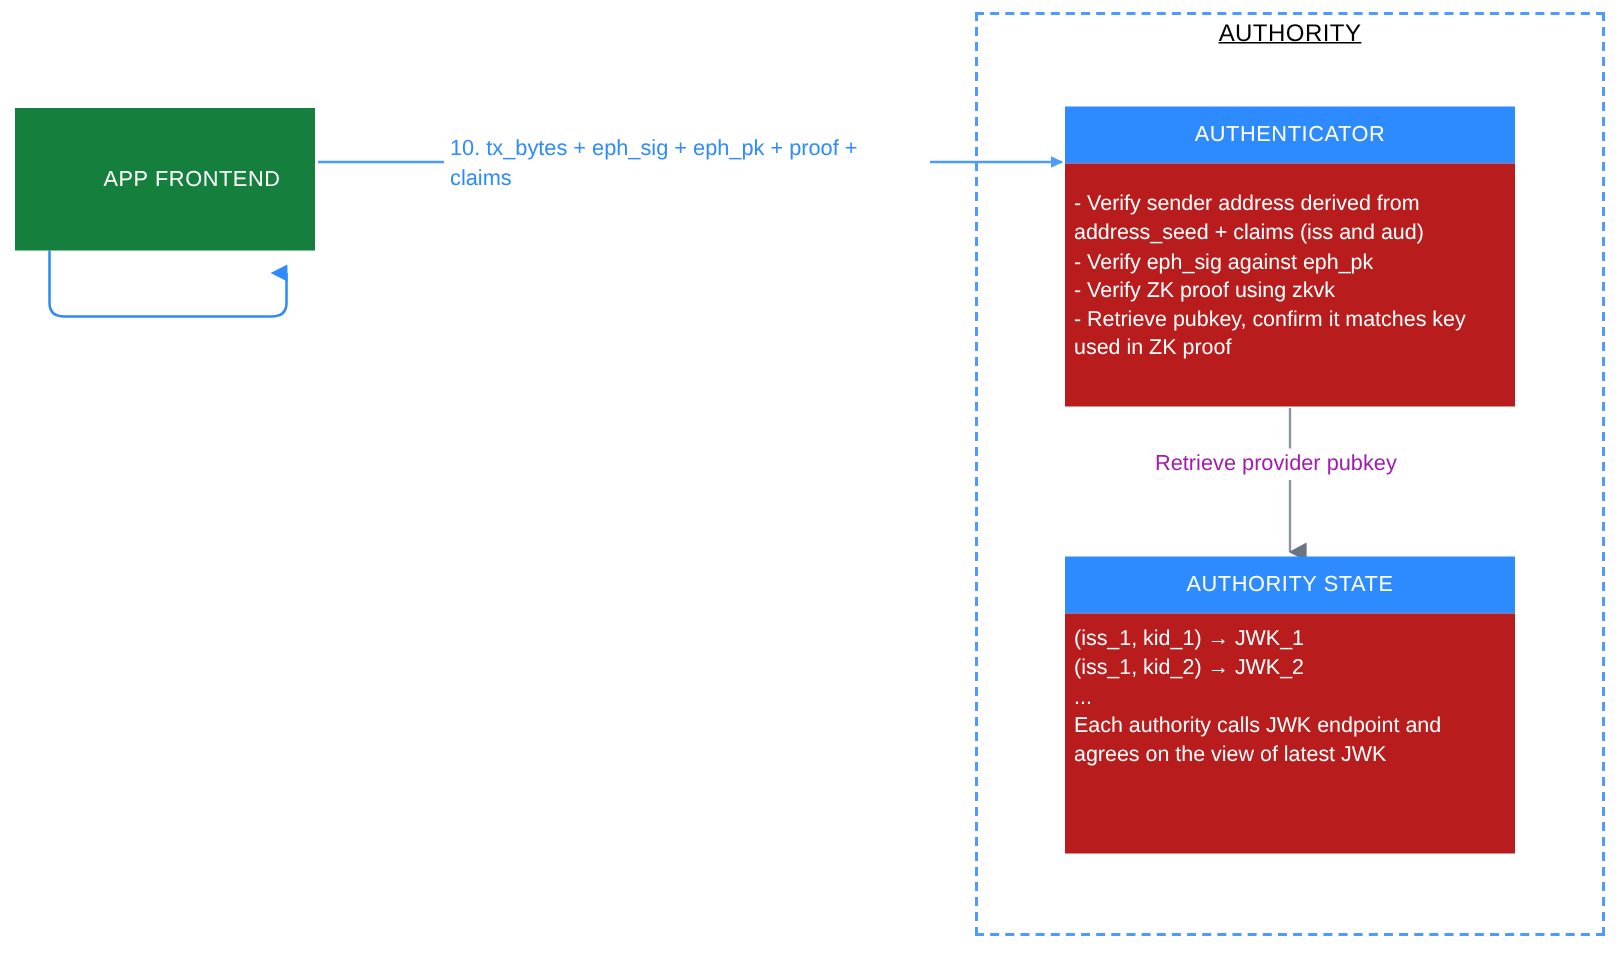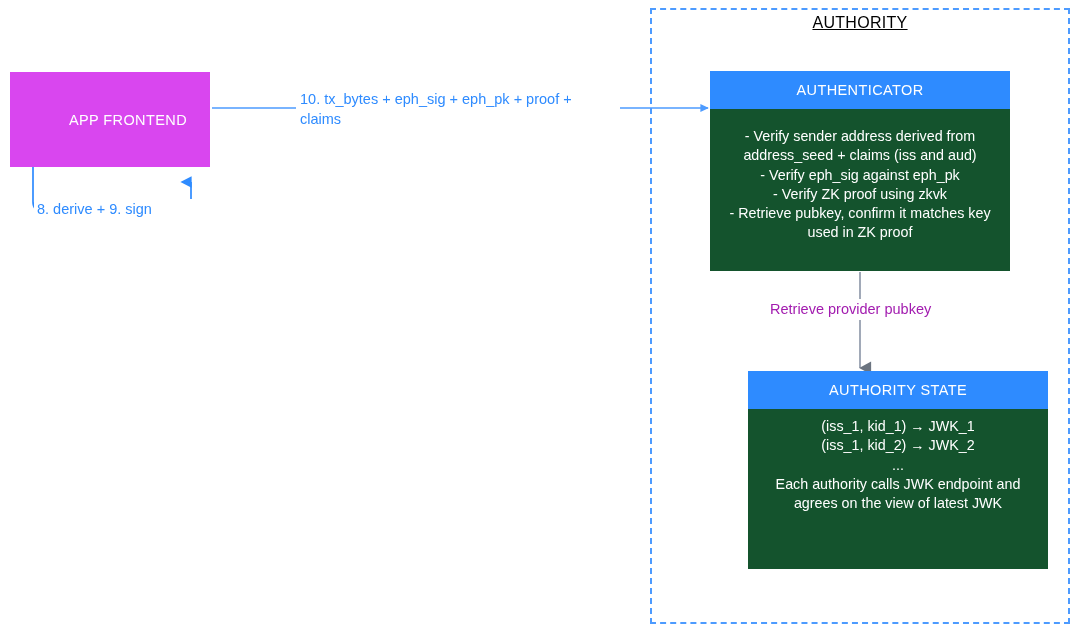--- a/index.html
+++ b/index.html
@@ -49,21 +49,21 @@
     text-align: center;
     color: #000000;
     font-size: 16px;
     letter-spacing: 0.3px;
     text-decoration: underline;
   }
 
   
   .solid-box {
     position: absolute;
-    background: #d946ef;
+    background: #15803d;
     color: #ffffff;
     display: flex;
     align-items: center;
     justify-content: center;
     font-size: 14.5px;
     letter-spacing: 0.4px;
     box-sizing: border-box;
     padding-left: 36px;
   }
   #app-frontend {
@@ -83,42 +83,40 @@
     color: #ffffff;
     height: 38px;
     display: flex;
     align-items: center;
     justify-content: center;
     font-size: 14.5px;
     letter-spacing: 0.4px;
     box-sizing: border-box;
   }
   .component .comp-body {
-    background: #14532d;
+    background: #b91c1c;
     color: #ffffff;
     box-sizing: border-box;
     padding: 18px 6px 10px 6px;
     font-size: 14.3px;
     line-height: 19.3px;
     white-space: pre-line;
-    text-align: center;
   }
   #authenticator {
     left: 710px;
     top: 71px;
     width: 300px;
   }
   #authenticator .comp-body {
     height: 162px;
   }
   #authority-state {
     left: 710px;
     top: 371px;
     width: 300px;
-    margin-left: 38px;
   }
   #authority-state .comp-body {
     height: 160px;
     padding-top: 8px;
   }
 
   
   .edge-label {
     position: absolute;
     font-size: 14.5px;
@@ -197,17 +195,16 @@
   <div class="component" id="authority-state">
     <div class="comp-header">AUTHORITY STATE</div>
     <div class="comp-body">(iss_1, kid_1) → JWK_1
 (iss_1, kid_2) → JWK_2
 ...
 Each authority calls JWK endpoint and agrees on the view of latest JWK</div>
   </div>
 
   <div class="edge-label" id="label-tx">10. tx_bytes + eph_sig + eph_pk + proof + claims</div>
 
-  <div class="edge-label" id="label-derive-sign">8. derive + 9. sign</div>
 
   <div class="edge-label" id="label-retrieve">Retrieve provider pubkey</div>
 
 </div>
 
 </body></html>

